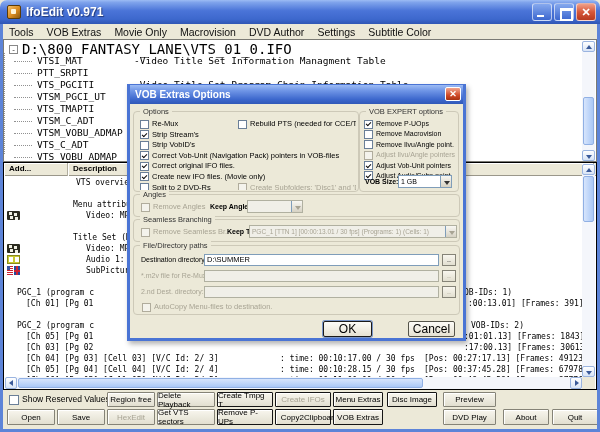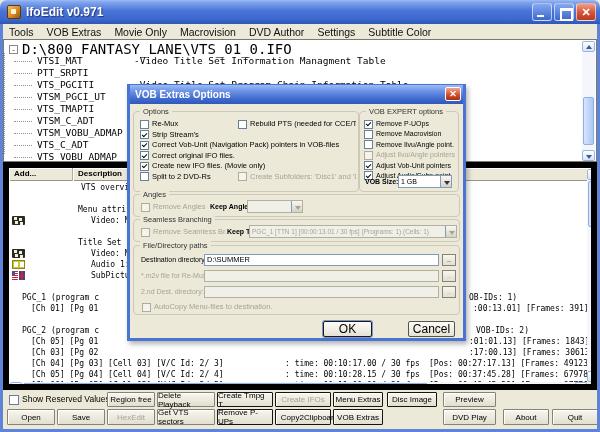--- a/index.html
+++ b/index.html
@@ -35,21 +35,21 @@
   .trow{position:absolute;left:0;width:100%;height:12px;font-size:9.5px;line-height:12px;white-space:nowrap;color:#000}
   .tname{position:absolute;left:33px}
   .tdesc{position:absolute;left:130px}
   .troot{position:absolute;left:18px;font-size:14px;line-height:12px;white-space:nowrap}
   .expander{position:absolute;left:5px;width:9px;height:9px;background:#fff;border:1px solid #888;
     font-size:8px;line-height:7px;text-align:center;color:#222}
   .tvline{position:absolute;left:9px;border-left:1px dotted #909090}
   .tstub{position:absolute;width:20px;border-top:1px dotted #909090}
 
   
-  .listpanel{position:absolute;left:3px;top:162px;width:594px;height:228px;background:#fff;border:6px solid #000000;overflow:hidden}
+  .listpanel{position:absolute;left:3px;top:162px;width:594px;height:228px;background:#fff;border:1px solid #000000;overflow:hidden}
   .lheader{position:absolute;left:0;top:0;width:100%;height:13px;background:#ece9d8;border-bottom:1px solid #9a978a;font-size:8px;font-weight:bold}
   .lh-cell{position:absolute;top:0;height:13px;line-height:12px;padding-left:5px;border-right:1px solid #b0ad9e;box-shadow:inset 1px 1px 0 #fff}
   .lrow{position:absolute;left:0;width:100%;height:11px;font-size:8px;line-height:11px;white-space:nowrap;color:#000}
   .lseg{position:absolute;top:0}
   .ic{position:absolute;width:13px;height:9px;top:1px;left:3px}
   .ic.film{background:#2b2b20;border-radius:1px}
   .ic.film::before{content:"";position:absolute;left:2px;top:1px;width:3px;height:3px;background:#f0f0e4;box-shadow:5px 1px 0 #f0f0e4,1px 4px 0 #f0f0e4,6px 5px 0 #f0f0e4}
   .ic.audio{background:#c8c832;border:1px solid #8a8a1a}
   .ic.audio::before{content:"";position:absolute;left:1px;top:1px;width:4px;height:5px;background:#fff;box-shadow:6px 0 0 #fff}
   .ic.flags::before{content:"";position:absolute;left:0;top:0;width:6px;height:9px;
@@ -296,20 +296,21 @@
     <div class="dtitle">
       <span>VOB Extras Options</span>
       <div class="dclose">✕</div>
     </div>
 
     <div class="group" style="left:3px;top:26px;width:226px;height:81px">
       <span class="glabel">Options</span>
       <div class="gbody" id="optrows">
           <div class="crow"><span class="cbwrap"><span class="cb"></span><span class="cbl">Re-Mux</span></span><span class="cbwrap" style="position: absolute; left: 98px; top: 0px;"><span class="cb"></span><span class="cbl">Rebuild PTS (needed for CCE/TMpegEnc etc</span></span></div>
           <div class="crow"><span class="cbwrap"><span class="cb on"></span><span class="cbl">Strip Stream's</span></span></div>
+          <div class="crow"><span class="cbwrap"><span class="cb"></span><span class="cbl">Strip VobID's</span></span></div>
           <div class="crow"><span class="cbwrap"><span class="cb on"></span><span class="cbl">Correct Vob-Unit (Navigation Pack) pointers in VOB-files</span></span></div>
           <div class="crow"><span class="cbwrap"><span class="cb on"></span><span class="cbl">Correct original IFO files.</span></span></div>
           <div class="crow"><span class="cbwrap"><span class="cb on"></span><span class="cbl">Create new IFO files. (Movie only)</span></span></div>
           <div class="crow"><span class="cbwrap"><span class="cb"></span><span class="cbl">Split to 2 DVD-Rs</span></span><span class="cbwrap" style="position: absolute; left: 98px; top: 0px;"><span class="cb dis"></span><span class="cbl dis">Create Subfolders: 'Disc1' and 'Disc2'</span></span></div>
         </div>
     </div>
 
     <div class="group" style="left:229px;top:26px;width:100px;height:81px">
       <span class="glabel">VOB EXPERT options</span>
       <div class="gbody" id="exprows" style="left:4px">

